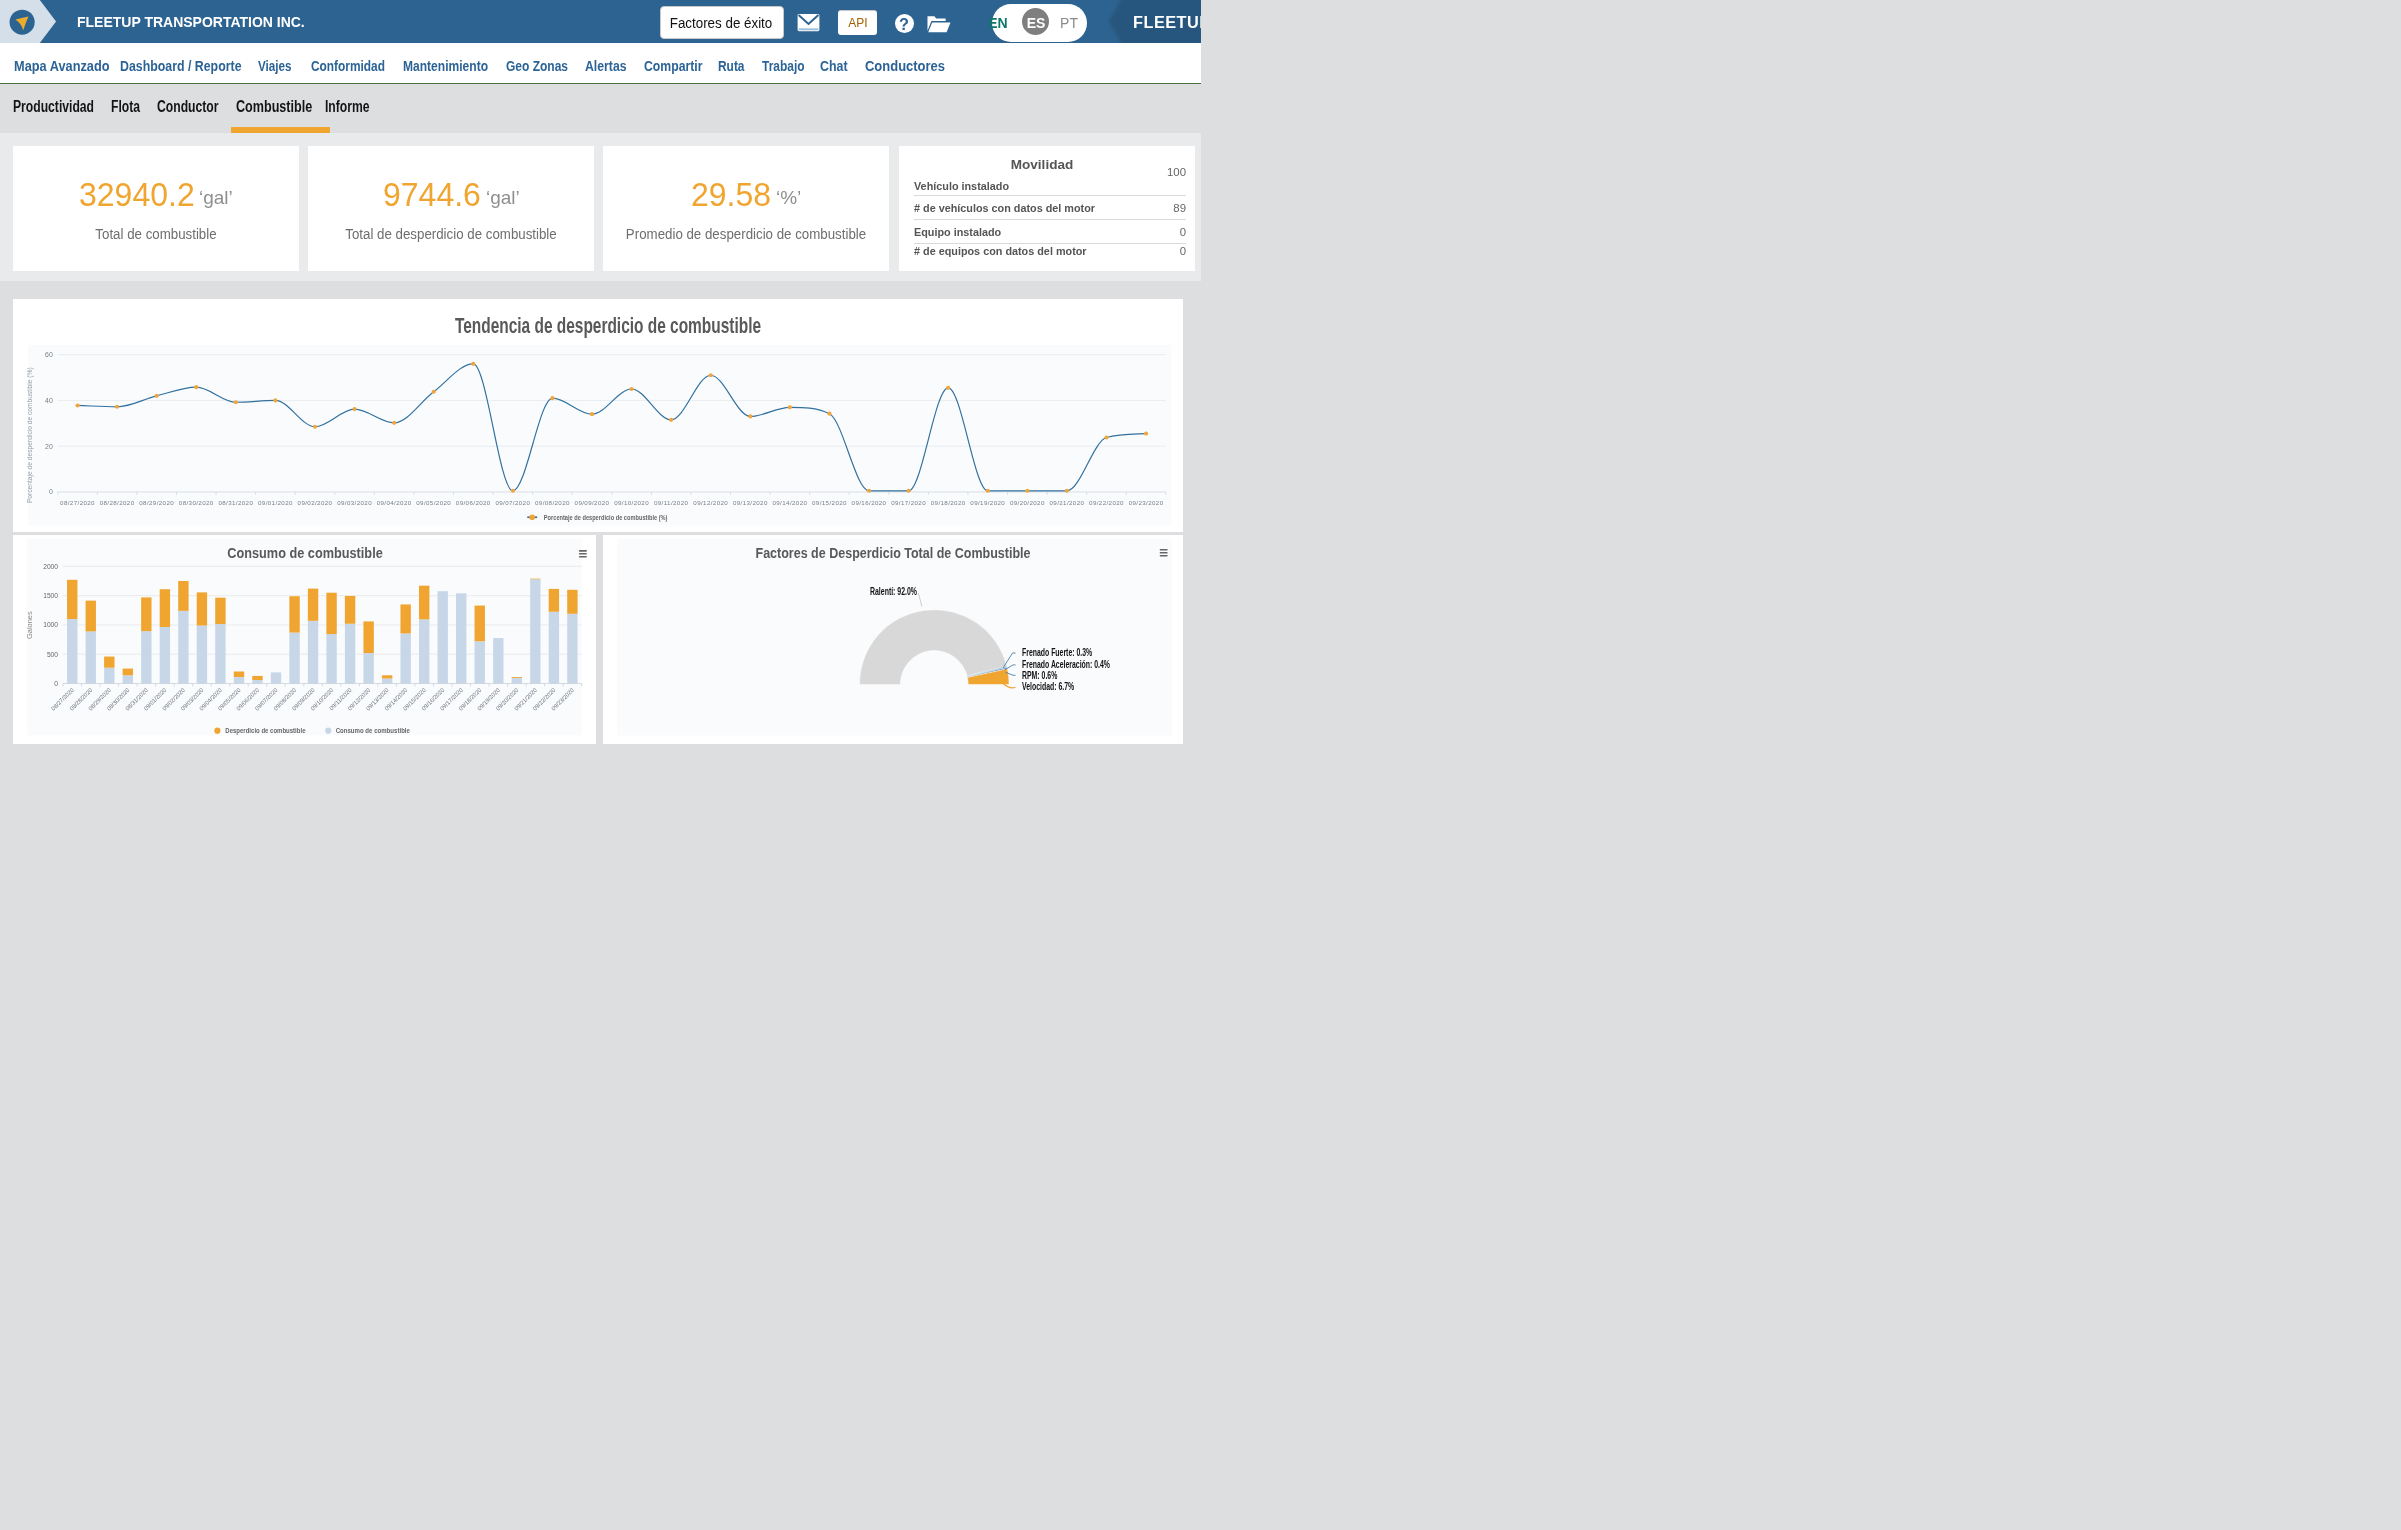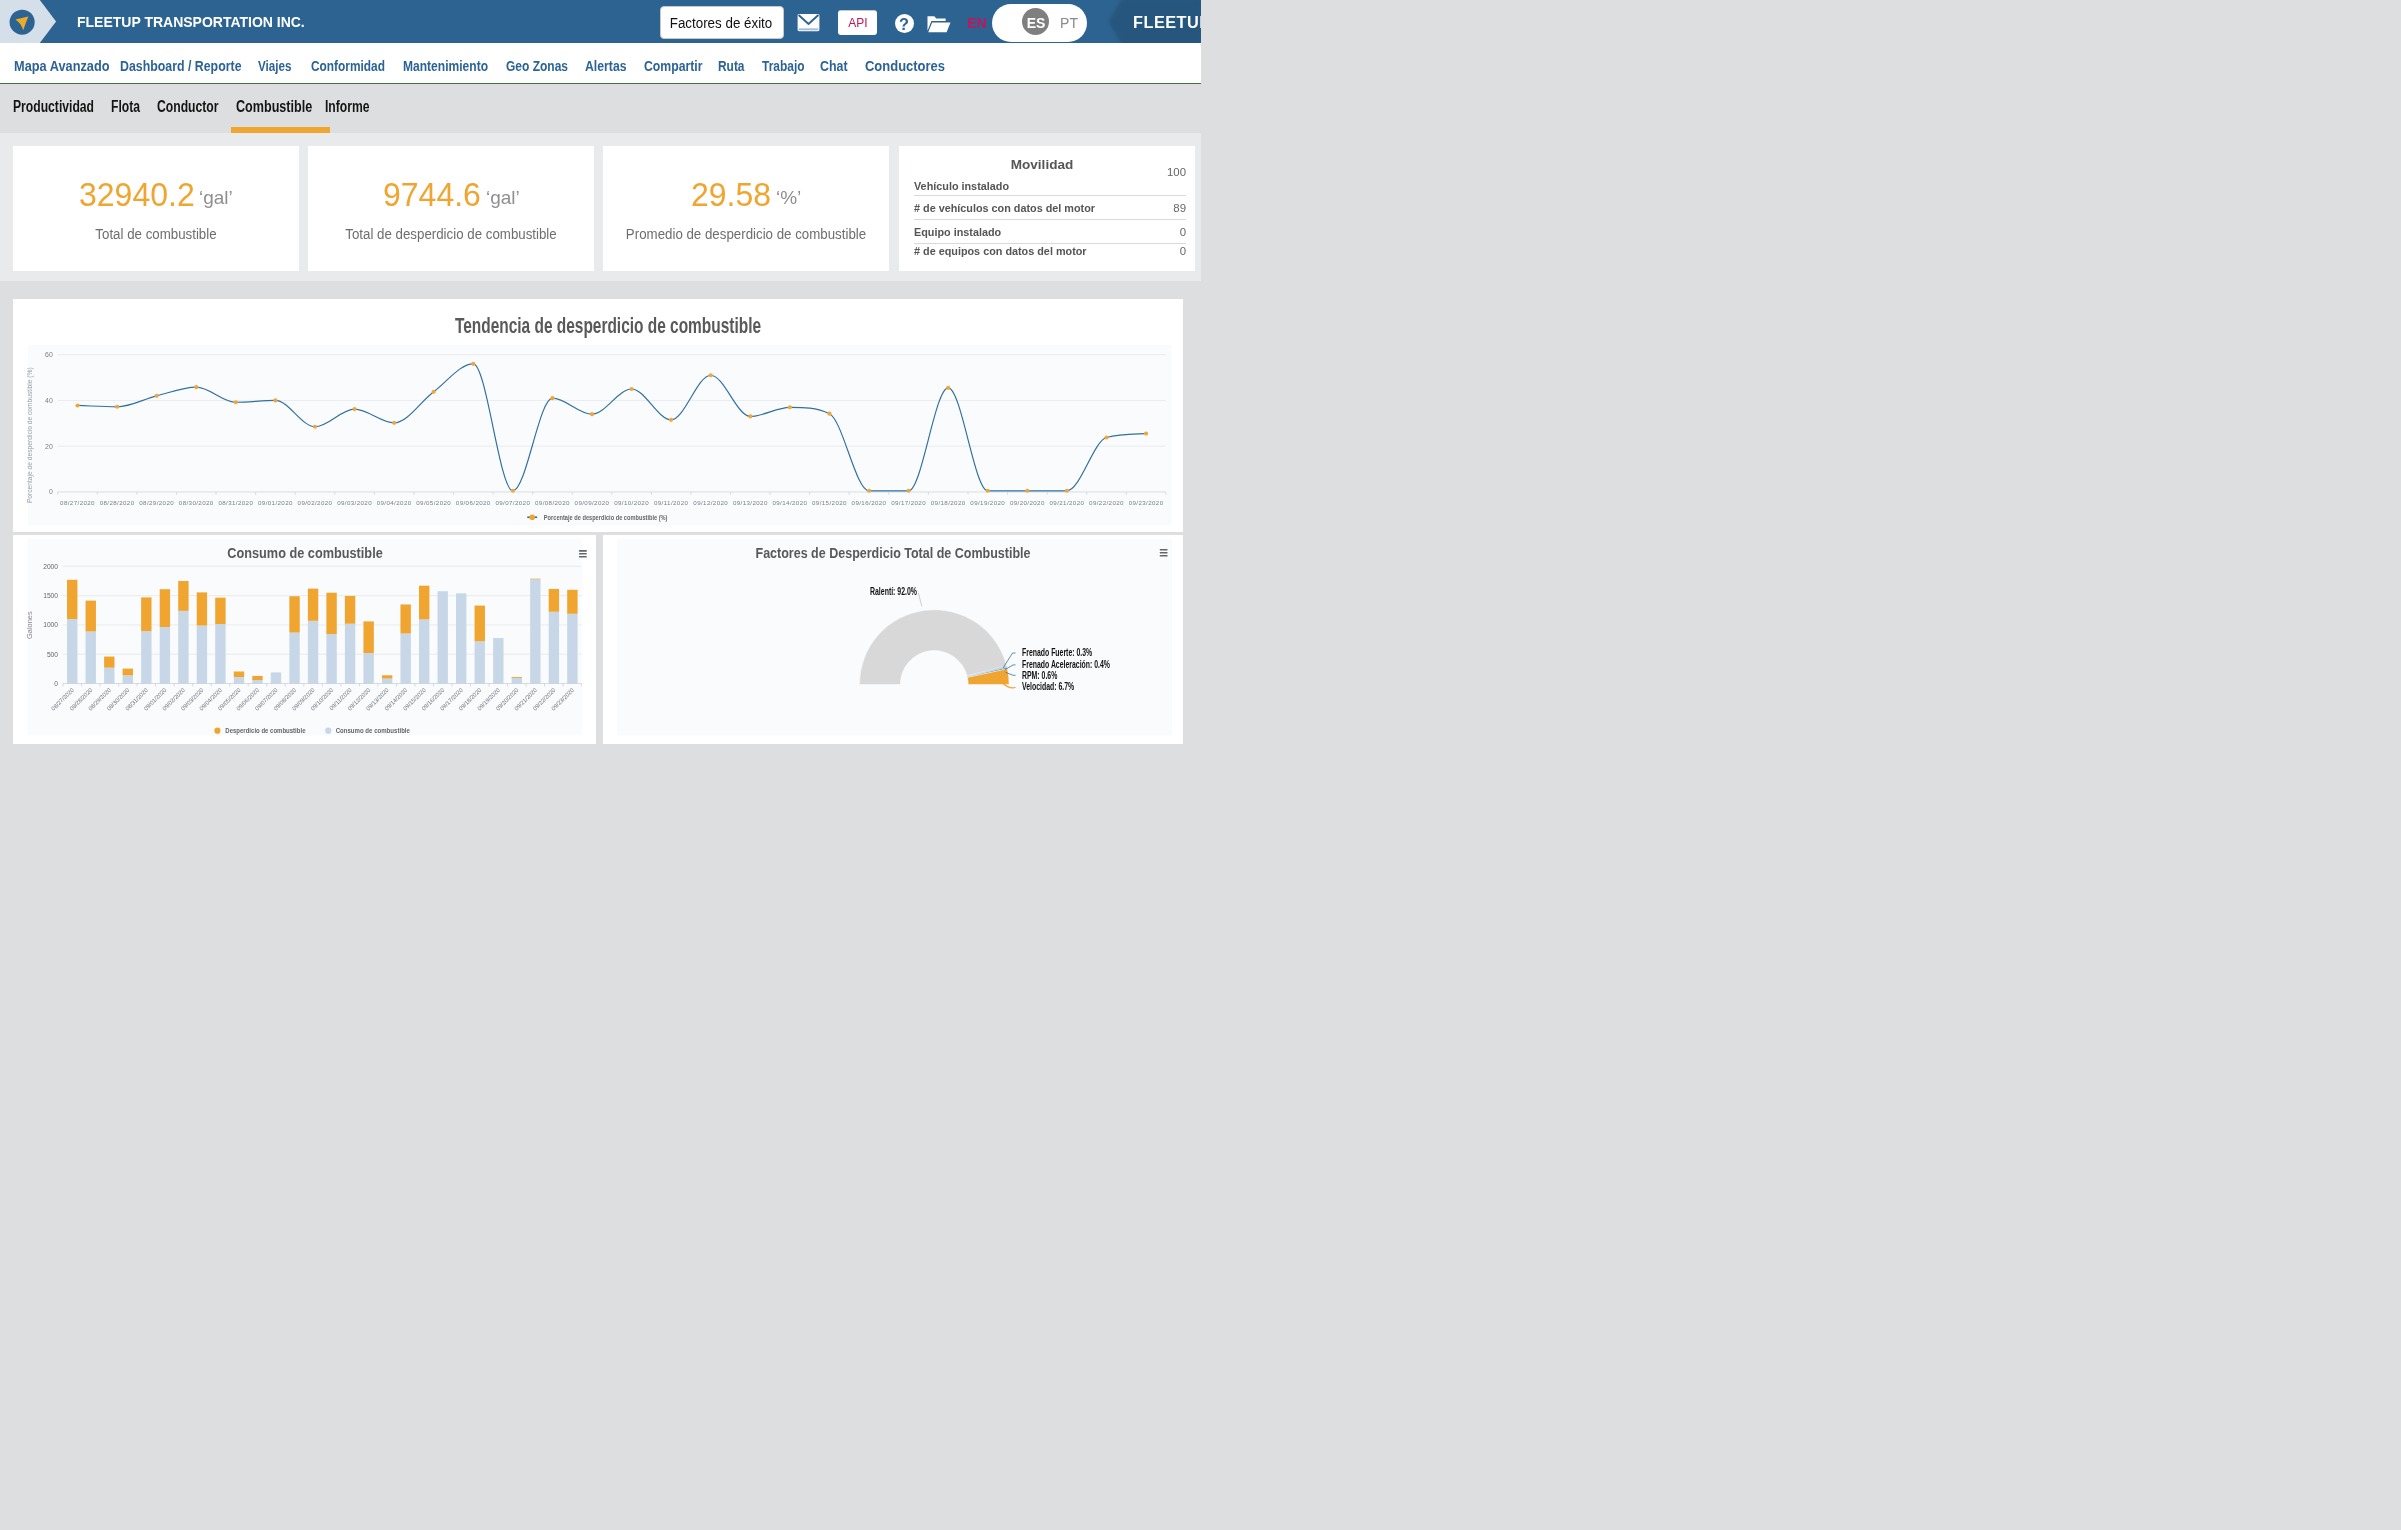--- a/index.html
+++ b/index.html
@@ -14,30 +14,30 @@
 </svg>
 <div class="t" style="left:77px;top:22px;font-size:14.4px;color:#fff;font-weight:bold;transform:translateY(-50%) scaleX(0.9723);transform-origin:left center;white-space:nowrap;">FLEETUP TRANSPORTATION INC.</div>
 <div class="abs" style="left:660px;top:6px;width:124px;height:33px;background:#fff;border-radius:4px;border:1px solid #c8c8c8;"></div>
 <div class="t" style="left:721px;top:22.5px;font-size:14px;color:#111;transform:translate(-50%,-50%) scaleX(0.9545);transform-origin:center center;white-space:nowrap;">Factores de éxito</div>
 <svg class="abs" style="left:797px;top:13.4px" width="23" height="19.3" viewBox="0 0 46 39">
 <rect x="1" y="2" width="44" height="35" rx="3" fill="#fff"></rect>
 <polyline points="3,4 23,22 43,4" fill="none" stroke="#2d6391" stroke-width="4"></polyline>
 <rect x="3" y="31" width="40" height="4" fill="#9fc0d8"></rect>
 </svg>
 <div class="abs" style="left:838px;top:10.4px;width:39px;height:25px;background:#fff;border-radius:3px;border-top:1.5px solid #c6c6c6;"></div>
-<div class="t" style="left:858px;top:23px;font-size:12px;color:#be185d;transform:translate(-50%,-50%) scaleX(1.0000);transform-origin:center center;white-space:nowrap;">API</div>
+<div class="t" style="left:858px;top:23px;font-size:12px;color:#a16207;transform:translate(-50%,-50%) scaleX(1.0000);transform-origin:center center;white-space:nowrap;">API</div>
 <div class="abs" style="left:895px;top:14px;width:19px;height:19px;border-radius:50%;background:#fff;"></div>
 <div class="t" style="left:904px;top:23.5px;font-size:16.3px;color:#2d6391;font-weight:bold;transform:translate(-50%,-50%) scaleX(1.0000);transform-origin:center center;white-space:nowrap;">?</div>
 <svg class="abs" style="left:927px;top:14px" width="24" height="19" viewBox="0 0 49 38">
 <path d="M1 4 L15 4 L19 9 L38 9 L38 14 L9 14 L1 34 Z" fill="#fff"></path>
 <path d="M10.5 17 L48 17 L40 37 L2.5 37 Z" fill="#fff"></path>
 </svg>
 <div class="abs" style="left:992px;top:4px;width:95px;height:38px;border-radius:19px;background:#fff;"></div>
 <div class="abs" style="left:1022px;top:8px;width:27px;height:27px;border-radius:50%;background:#7f7f7f;"></div>
-<div class="t" style="left:977px;top:23px;font-size:14px;color:#be185d;font-weight:bold;transform:translate(-50%,-50%) scaleX(1.0000);transform-origin:center center;white-space:nowrap;">EN</div>
+<div class="t" style="left:998px;top:23px;font-size:14px;color:#0f766e;font-weight:bold;transform:translate(-50%,-50%) scaleX(1.0000);transform-origin:center center;white-space:nowrap;">EN</div>
 <div class="t" style="left:1036px;top:23px;font-size:14px;color:#fff;font-weight:bold;transform:translate(-50%,-50%) scaleX(1.0000);transform-origin:center center;white-space:nowrap;">ES</div>
 <div class="t" style="left:1069px;top:23px;font-size:14px;color:#8a8a8a;font-weight:normal;transform:translate(-50%,-50%) scaleX(1.0000);transform-origin:center center;white-space:nowrap;">PT</div>
 <svg class="abs" style="left:1102px;top:0" width="99" height="43" viewBox="0 0 200 87">
 <defs>
       <filter id="bl" x="-20%" y="-20%" width="140%" height="140%">
         <feGaussianBlur stdDeviation="3"></feGaussianBlur>
       </filter>
     </defs>
 <polygon points="40,-4 13,43.5 40,91 204,91 204,-4" fill="#28577d" filter="url(#bl)"></polygon>
 </svg>

